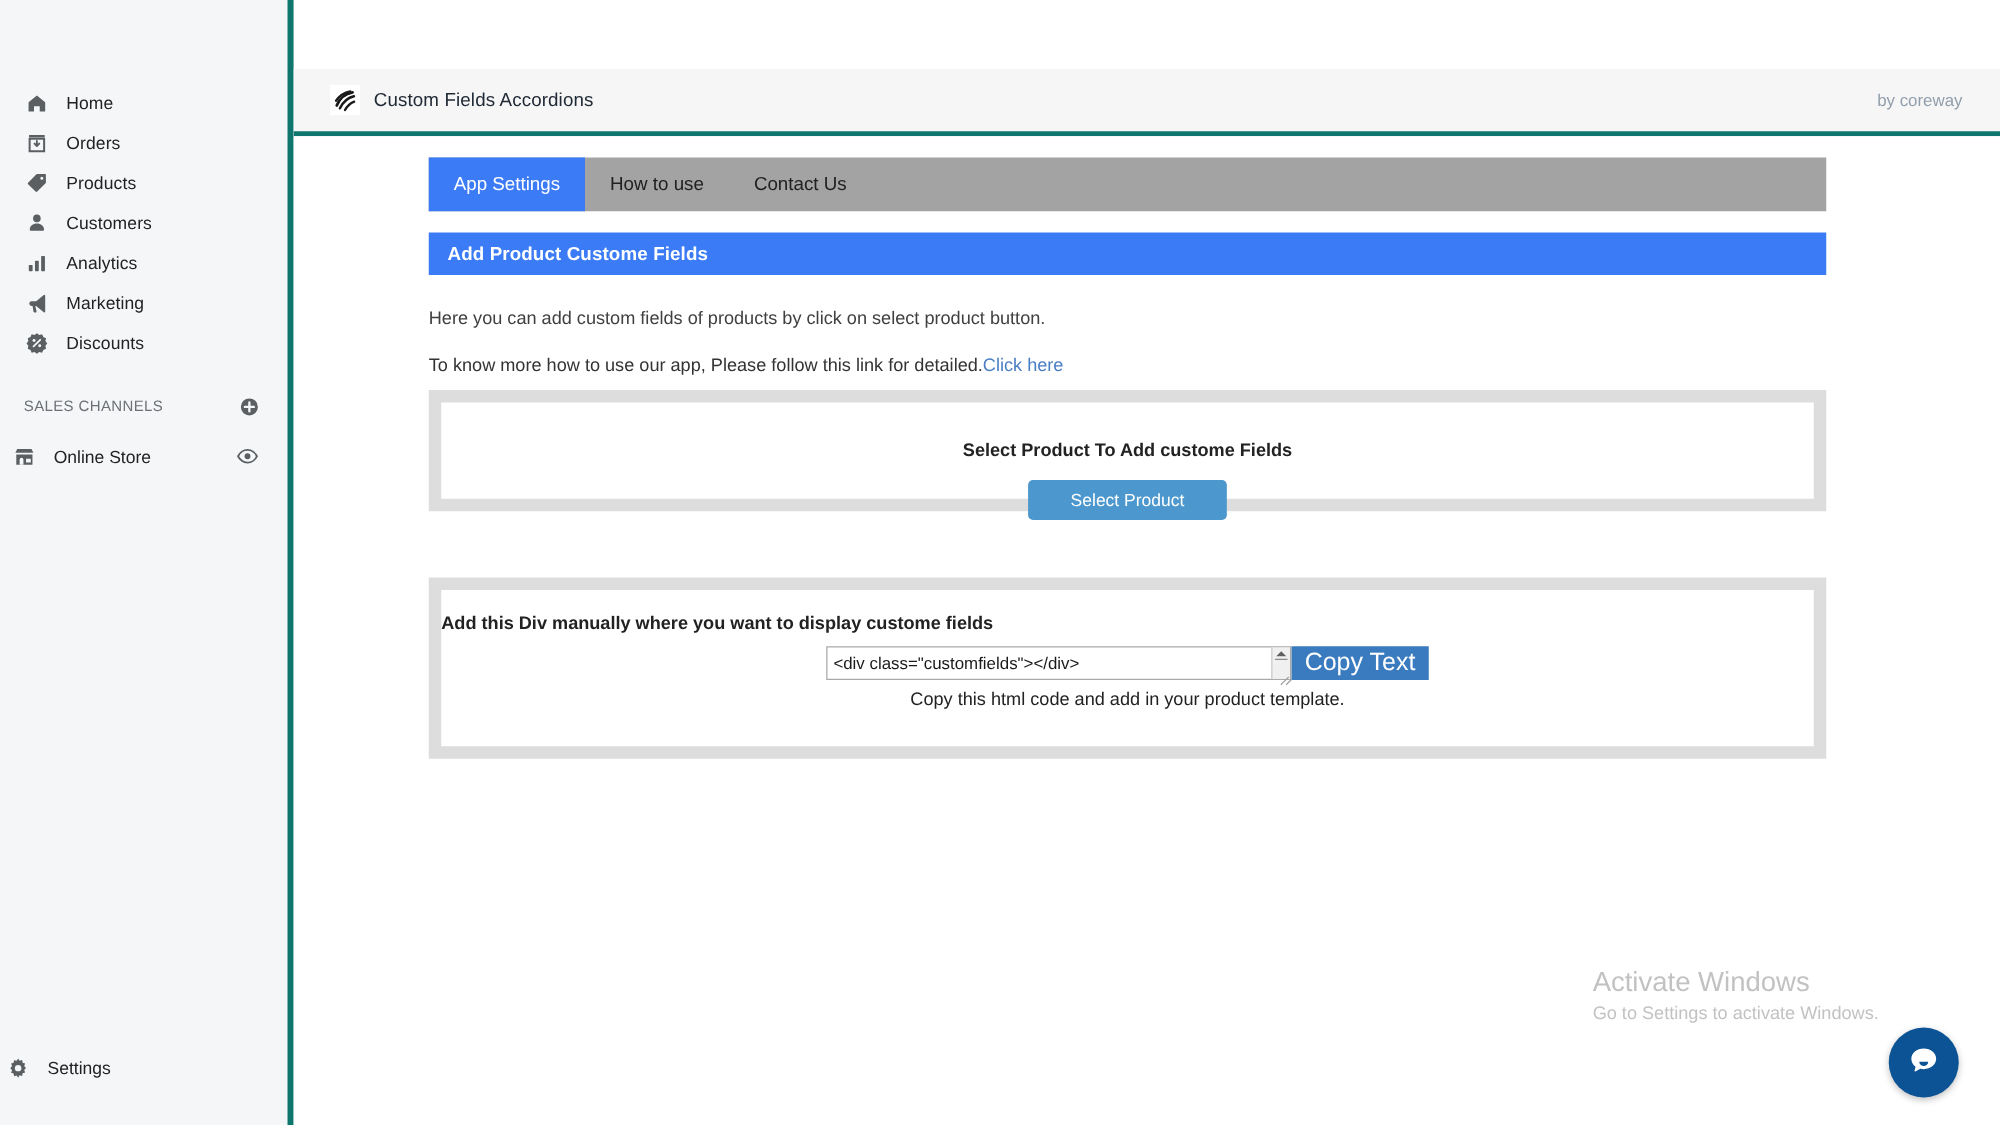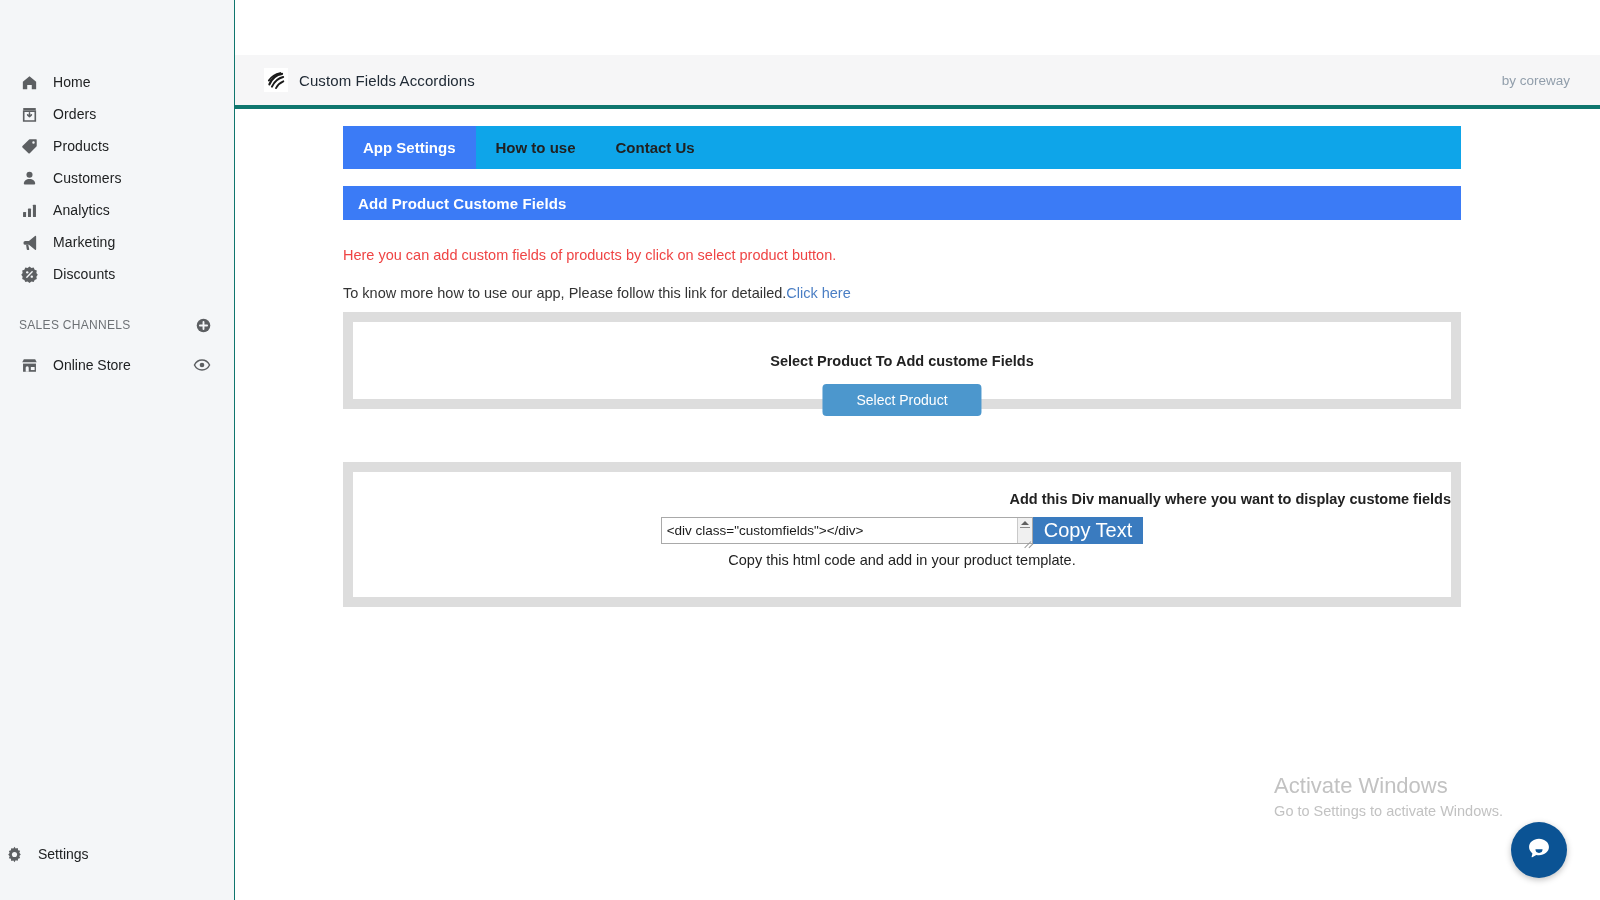--- a/index.html
+++ b/index.html
@@ -19,21 +19,21 @@
     height: 900px;
     background: #ffffff;
   }
 
   
   .sidebar {
     position: absolute;
     left: 0; top: 0;
     width: 235px; height: 900px;
     background: #f4f6f8;
-    border-right: 1px solid #0f766e;
+    border-right: 5px solid #0f766e;
   }
   .nav-list {
     position: absolute;
     top: 66px; left: 0; right: 0;
   }
   .nav-item {
     position: relative;
     display: flex;
     align-items: center;
     height: 32px;
@@ -90,21 +90,21 @@
     width: 18px; height: 18px;
     display: flex; align-items: center; justify-content: center;
     cursor: pointer;
   }
   .channel-item {
     position: relative;
     display: flex;
     align-items: center;
     height: 32px;
     margin: 9px 9px 0 0;
-    padding-left: 19px;
+    padding-left: 9px;
     padding-right: 14px;
     cursor: pointer;
   }
   .channel-item .nav-ico {
     width: 20px; height: 20px; flex: 0 0 20px;
     display: flex; align-items: center; justify-content: center;
     margin-right: 14px;
   }
   .channel-item .nav-label {
     font-size: 14px; color: #202223;
@@ -175,24 +175,23 @@
     bottom: 0;
     background: #ffffff;
   }
 
   
   .tabbar {
     position: absolute;
     left: 108px; top: 17px;
     width: 1118px;
     height: 43px;
-    background: #0ea5e9;
+    background: #a3a3a3;
     display: flex;
     align-items: stretch;
-    font-weight: bold;
   }
   .tab {
     display: flex;
     align-items: center;
     padding: 0 20px;
     font-size: 15px;
     color: #212121;
     cursor: pointer;
     white-space: nowrap;
   }
@@ -217,21 +216,21 @@
     font-weight: bold;
     color: #ffffff;
     letter-spacing: 0.1px;
   }
 
   
   .intro-1 {
     position: absolute;
     left: 108px; top: 123px;
     font-size: 14.5px;
-    color: #ef4444;
+    color: #404040;
   }
   .intro-2 {
     position: absolute;
     left: 108px; top: 161px;
     font-size: 14.5px;
     color: #333333;
   }
   .intro-2 .link {
     color: #4a7ec4;
     text-decoration: none;
@@ -273,21 +272,21 @@
     padding: 9px 34px;
     font-size: 14px;
     font-family: "Liberation Sans", sans-serif;
     cursor: pointer;
     line-height: 1;
   }
 
   .div-title {
     position: absolute;
     top: 19px; left: 0; right: 0;
-    text-align: right;
+    text-align: left;
     font-size: 14.5px;
     font-weight: bold;
     color: #222222;
   }
   .code-row {
     position: absolute;
     top: 45px; left: 0; right: 0;
     display: flex;
     justify-content: center;
     align-items: flex-start;

